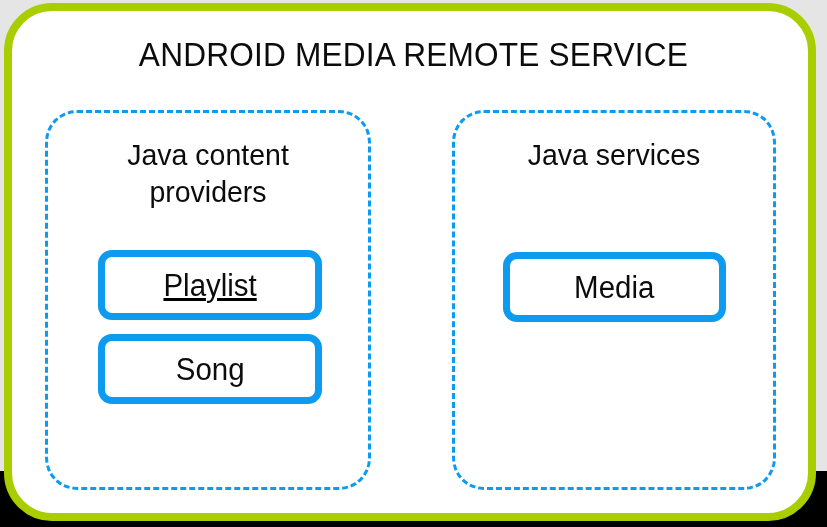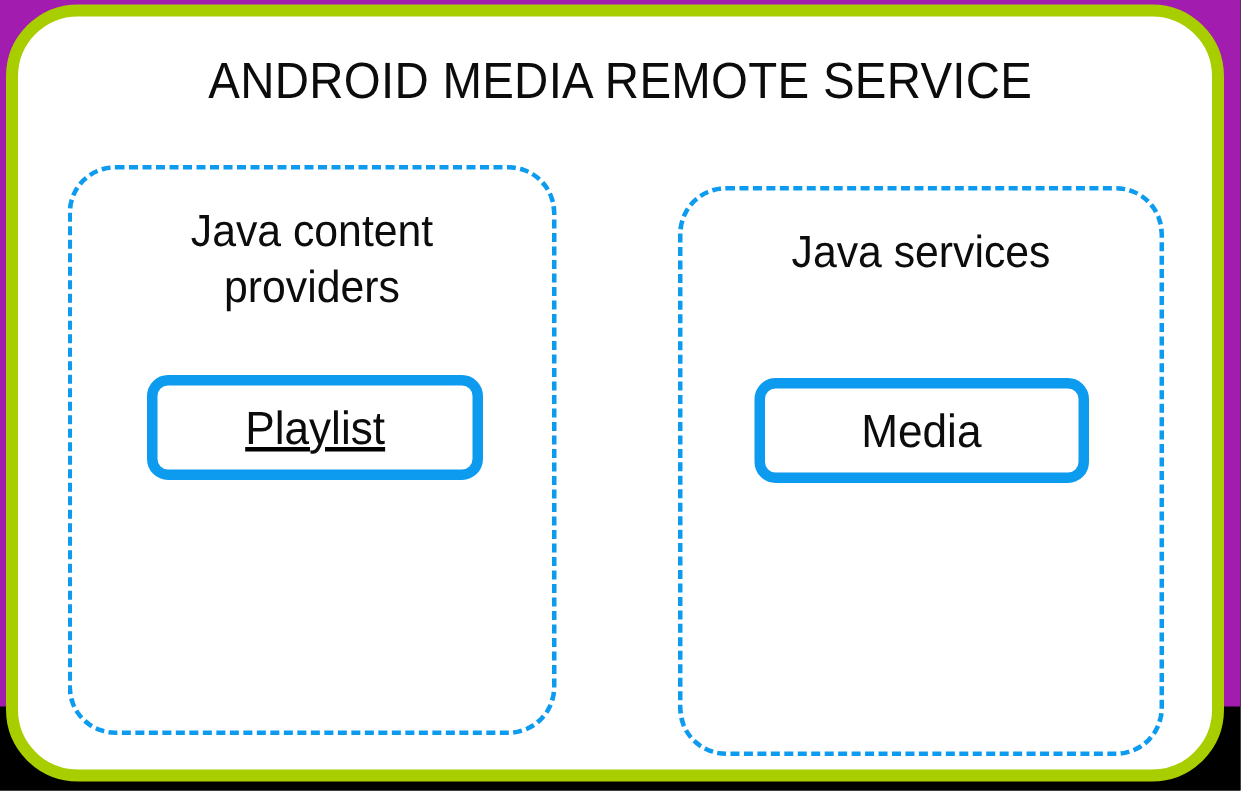--- a/index.html
+++ b/index.html
@@ -11,21 +11,21 @@
     width: 827px;
     height: 527px;
     overflow: hidden;
     font-family: "Liberation Sans", sans-serif;
   }
 
   #stage {
     position: relative;
     width: 827px;
     height: 471px;
-    background: #a21caf;
+    background: #e5e5e5;
   }
 
   
   .outer-frame {
     position: absolute;
     left: 4px;
     top: 3px;
     width: 812px;
     height: 518px;
     box-sizing: border-box;
@@ -60,21 +60,21 @@
     border-radius: 32px;
   }
   .group-left {
     left: 45px;
     top: 110px;
     width: 326px;
     height: 380px;
   }
   .group-right {
     left: 452px;
-    top: 124px;
+    top: 110px;
     width: 324px;
     height: 380px;
   }
 
   .group-title {
     position: absolute;
     left: 0;
     width: 100%;
     text-align: center;
     font-family: "Liberation Sans", sans-serif;
@@ -143,20 +143,23 @@
     <div class="group-title">
       <div>Java content</div>
       <div>providers</div>
     </div>
   </div>
 
   <div class="node node-playlist">
     <span class="node-label">Playlist</span>
   </div>
 
+  <div class="node node-song">
+    <span class="node-label">Song</span>
+  </div>
 
   <div class="group-box group-right">
     <div class="group-title">
       <div>Java services</div>
     </div>
   </div>
 
   <div class="node node-media">
     <span class="node-label">Media</span>
   </div>

